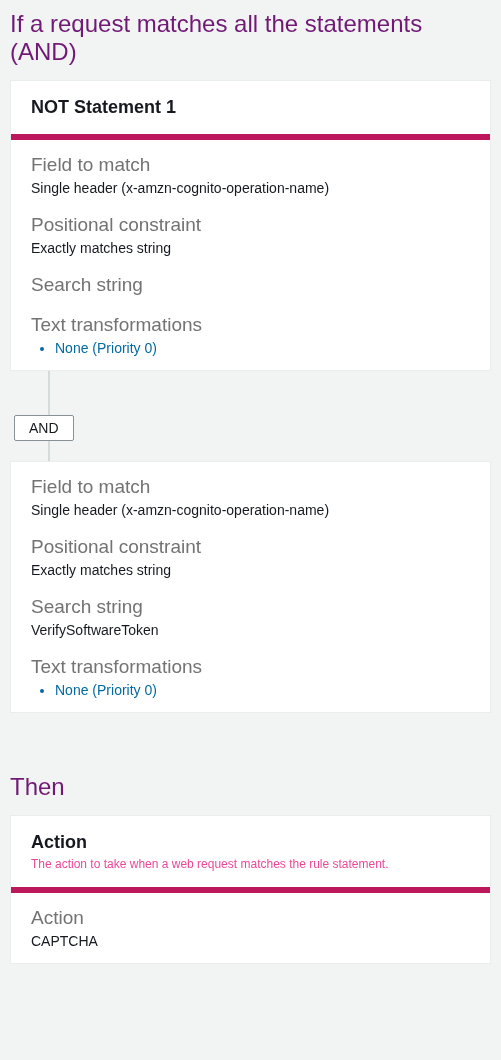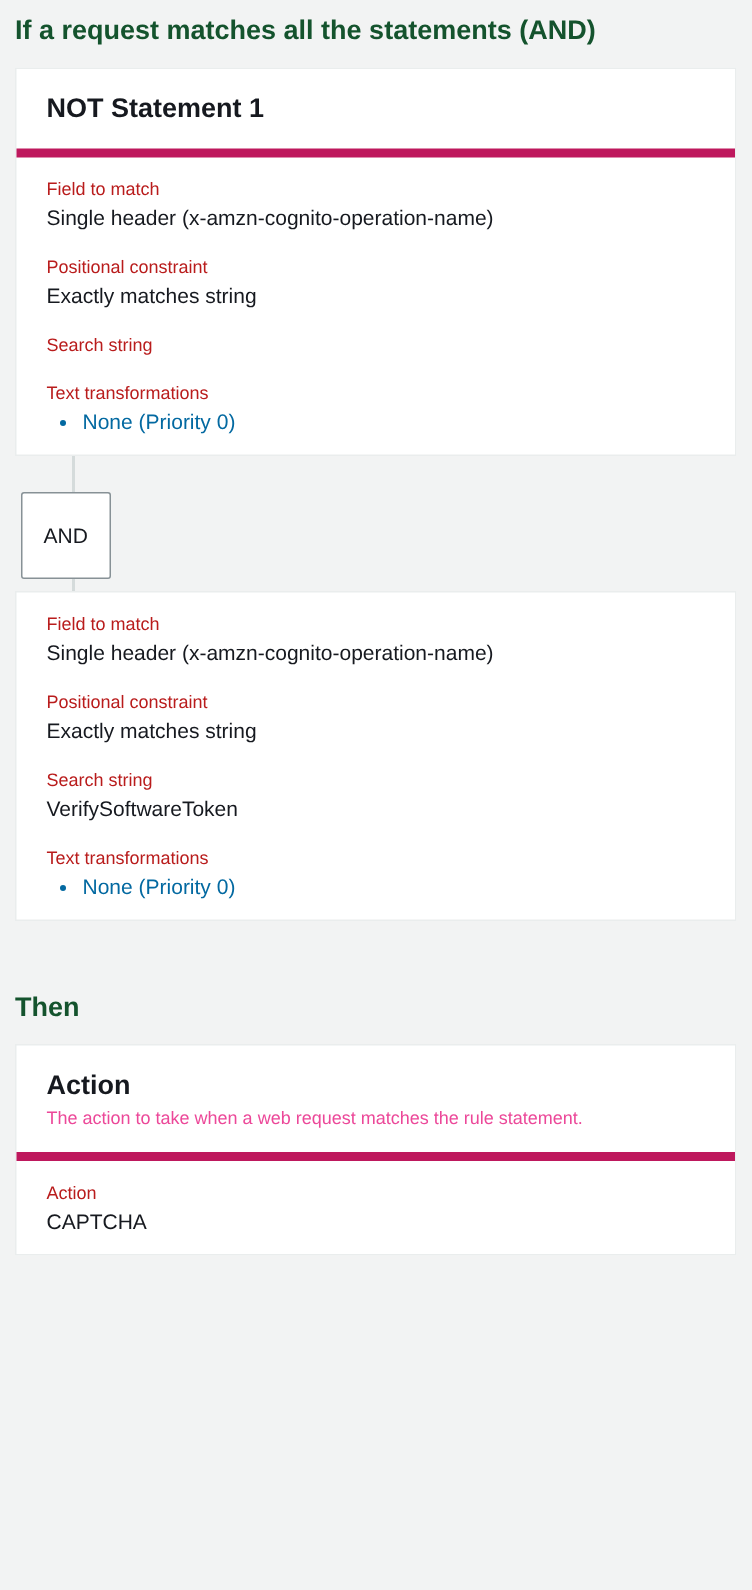--- a/index.html
+++ b/index.html
@@ -1,31 +1,31 @@
 <!DOCTYPE html>
 <html><head>
 <meta charset="utf-8">
 <style>
 body{margin:0;padding:10px;background:#f2f3f3;font-family:"Amazon Ember","Helvetica Neue",Arial,sans-serif;color:#16191f;font-size:14px;width:481px}
-h2{font-size:18px;font-weight:700;margin:0 0 14px 0;color:#14532d}
+h2{font-size:24px;font-weight:400;margin:0 0 14px 0;color:#701a75}
 .card{background:#fff;border:1px solid #eaeded;margin-bottom:0}
 .card-header{padding:16px 20px;border-bottom:6px solid #be185d}
 .card-header .title{font-size:18px;font-weight:700}
 .card-header .subtitle{font-size:12px;color:#ec4899;margin-top:4px}
 .card-body{padding:14px 20px}
 .field{margin-bottom:18px}
 .field:last-child{margin-bottom:0}
-.field-label{font-size:12px;color:#b91c1c;margin-bottom:4px}
+.field-label{font-size:19px;color:#737373;margin-bottom:4px}
 .field-value{font-size:14px;color:#16191f}
 ul{margin:4px 0 0 0;padding-left:24px}
 li{font-size:14px;color:#0369a1}
 .connector-wrap{position:relative;height:90px}
 .vline{position:absolute;left:38px;top:0;bottom:0;width:2px;background:#d5dbdb}
-.and-badge{position:absolute;left:4px;top:24px;background:#fff;border:1px solid #879196;border-radius:2px;padding:20px 14px;font-size:14px;color:#16191f}
-.then-section{margin-top:47px}
+.and-badge{position:absolute;left:4px;top:44px;background:#fff;border:1px solid #879196;border-radius:2px;padding:4px 14px;font-size:14px;color:#16191f}
+.then-section{margin-top:60px}
 </style>
 </head>
 <body>
 
 <h2>If a request matches all the statements (AND)</h2>
 
 <div class="card">
   <div class="card-header">
     <div class="title">NOT Statement 1</div>
   </div>

